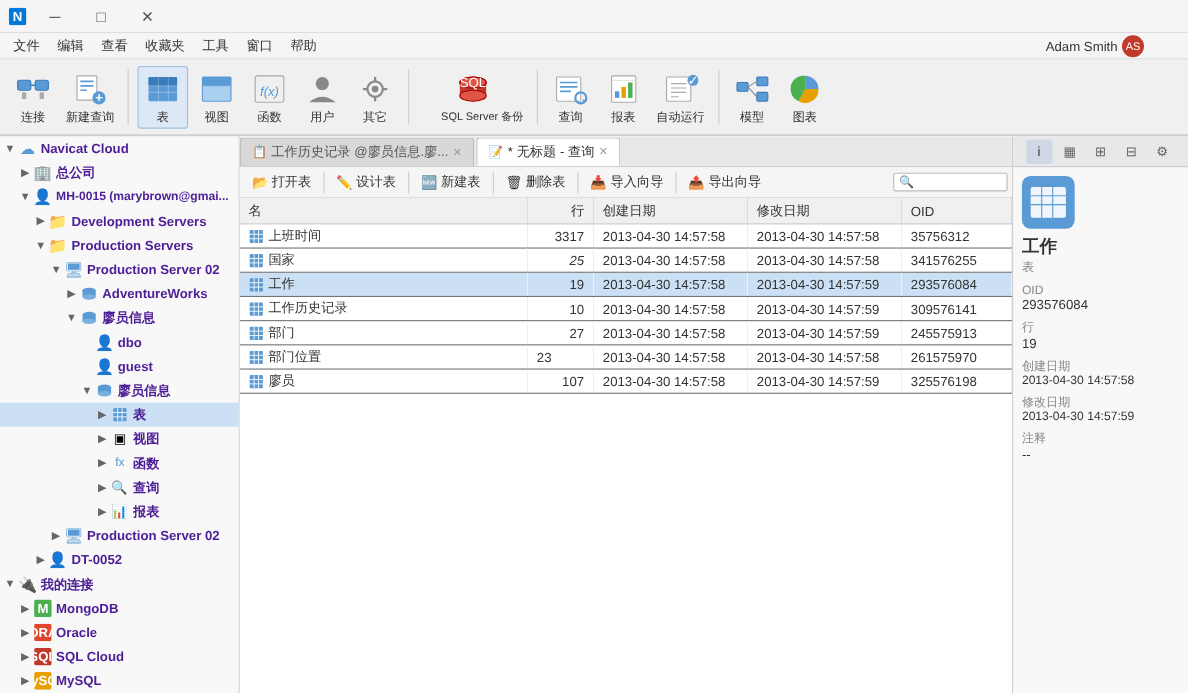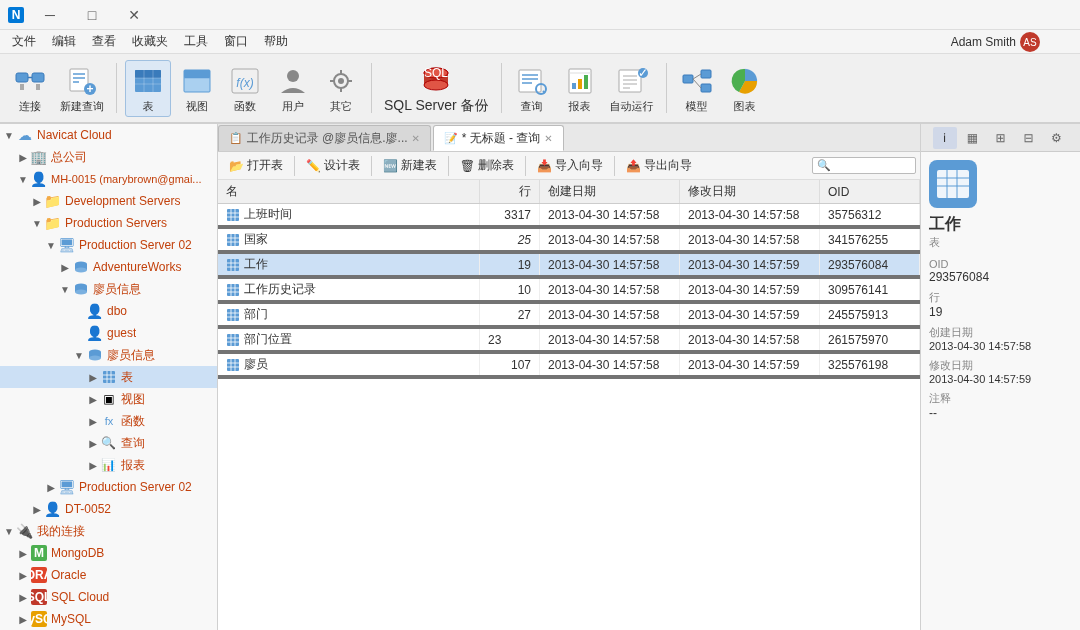--- a/index.html
+++ b/index.html
@@ -106,21 +106,21 @@
       align-items: center;
       height: 22px;
       padding: 0 4px;
       cursor: pointer;
       white-space: nowrap;
       overflow: hidden;
     }
     .tree-item.selected { background: #cce0f5; }
     .tree-arrow { width: 14px; text-align: center; font-size: 10px; color: #666; flex-shrink: 0; }
     .tree-icon { width: 18px; height: 18px; margin-right: 3px; display: flex; align-items: center; justify-content: center; font-size: 14px; flex-shrink: 0; }
-    .tree-label { font-size: 12px; color: #c2410c; overflow: hidden; text-overflow: ellipsis; }
+    .tree-label { font-size: 12px; color: #4c1d95; overflow: hidden; text-overflow: ellipsis; font-weight: bold; }
 
     
     .center-panel {
       flex: 1;
       display: flex;
       flex-direction: column;
       background: #fff;
       overflow: hidden;
     }
 
@@ -184,21 +184,21 @@
     .table-container { flex: 1; overflow: auto; }
     table { width: 100%; border-collapse: collapse; }
     thead tr { background: #f0f0f0; }
     th {
       text-align: left; padding: 3px 8px;
       border-bottom: 1px solid #ccc; border-right: 1px solid #ddd;
       font-weight: normal; font-size: 12px; color: #333;
       white-space: nowrap;
     }
     td {
-      padding: 2px 8px; border-bottom: 4px solid #737373; border-right: 1px solid #eee;
+      padding: 2px 8px; border-bottom: 1px solid #737373; border-right: 1px solid #eee;
       font-size: 12px; color: #333; white-space: nowrap;
     }
     tr.selected td { background: #cce0f5; }
     .row-name { display: flex; align-items: center; }
 
     
     .right-panel {
       width: 160px;
       background: #f8f8f8;
       border-left: 1px solid #d0d0d0;
@@ -366,21 +366,21 @@
     <div class="toolbar-icon">
       <svg width="32" height="32" viewBox="0 0 32 32">
         <circle cx="16" cy="12" rx="12" ry="5" fill="#c0392b" stroke="#a00" stroke-width="1"></circle>
         <ellipse cx="16" cy="10" rx="12" ry="5" fill="#c0392b" stroke="#a00" stroke-width="1"></ellipse>
         <rect x="4" y="10" width="24" height="12" fill="#c0392b"></rect>
         <ellipse cx="16" cy="22" rx="12" ry="5" fill="#e05545" stroke="#a00" stroke-width="1"></ellipse>
         <ellipse cx="16" cy="10" rx="12" ry="5" fill="#e05545" stroke="#a00" stroke-width="1"></ellipse>
         <text x="16" y="14" text-anchor="middle" fill="white" font-size="7">SQL</text>
       </svg>
     </div>
-    <div class="toolbar-label" style="font-size:14px;">SQL Server 备份</div>
+    <div class="toolbar-label" style="font-size:10px;margin-left:17px;">SQL Server 备份</div>
   </div>
 
   <div class="toolbar-sep"></div>
 
   <div class="toolbar-group">
     <div class="toolbar-icon">
       <svg width="32" height="32" viewBox="0 0 32 32">
         <rect x="3" y="5" width="22" height="22" rx="1" fill="#fff" stroke="#aaa" stroke-width="1"></rect>
         <line x1="6" y1="10" x2="22" y2="10" stroke="#5b9bd5" stroke-width="1.5"></line>
         <line x1="6" y1="14" x2="22" y2="14" stroke="#5b9bd5" stroke-width="1.5"></line>

